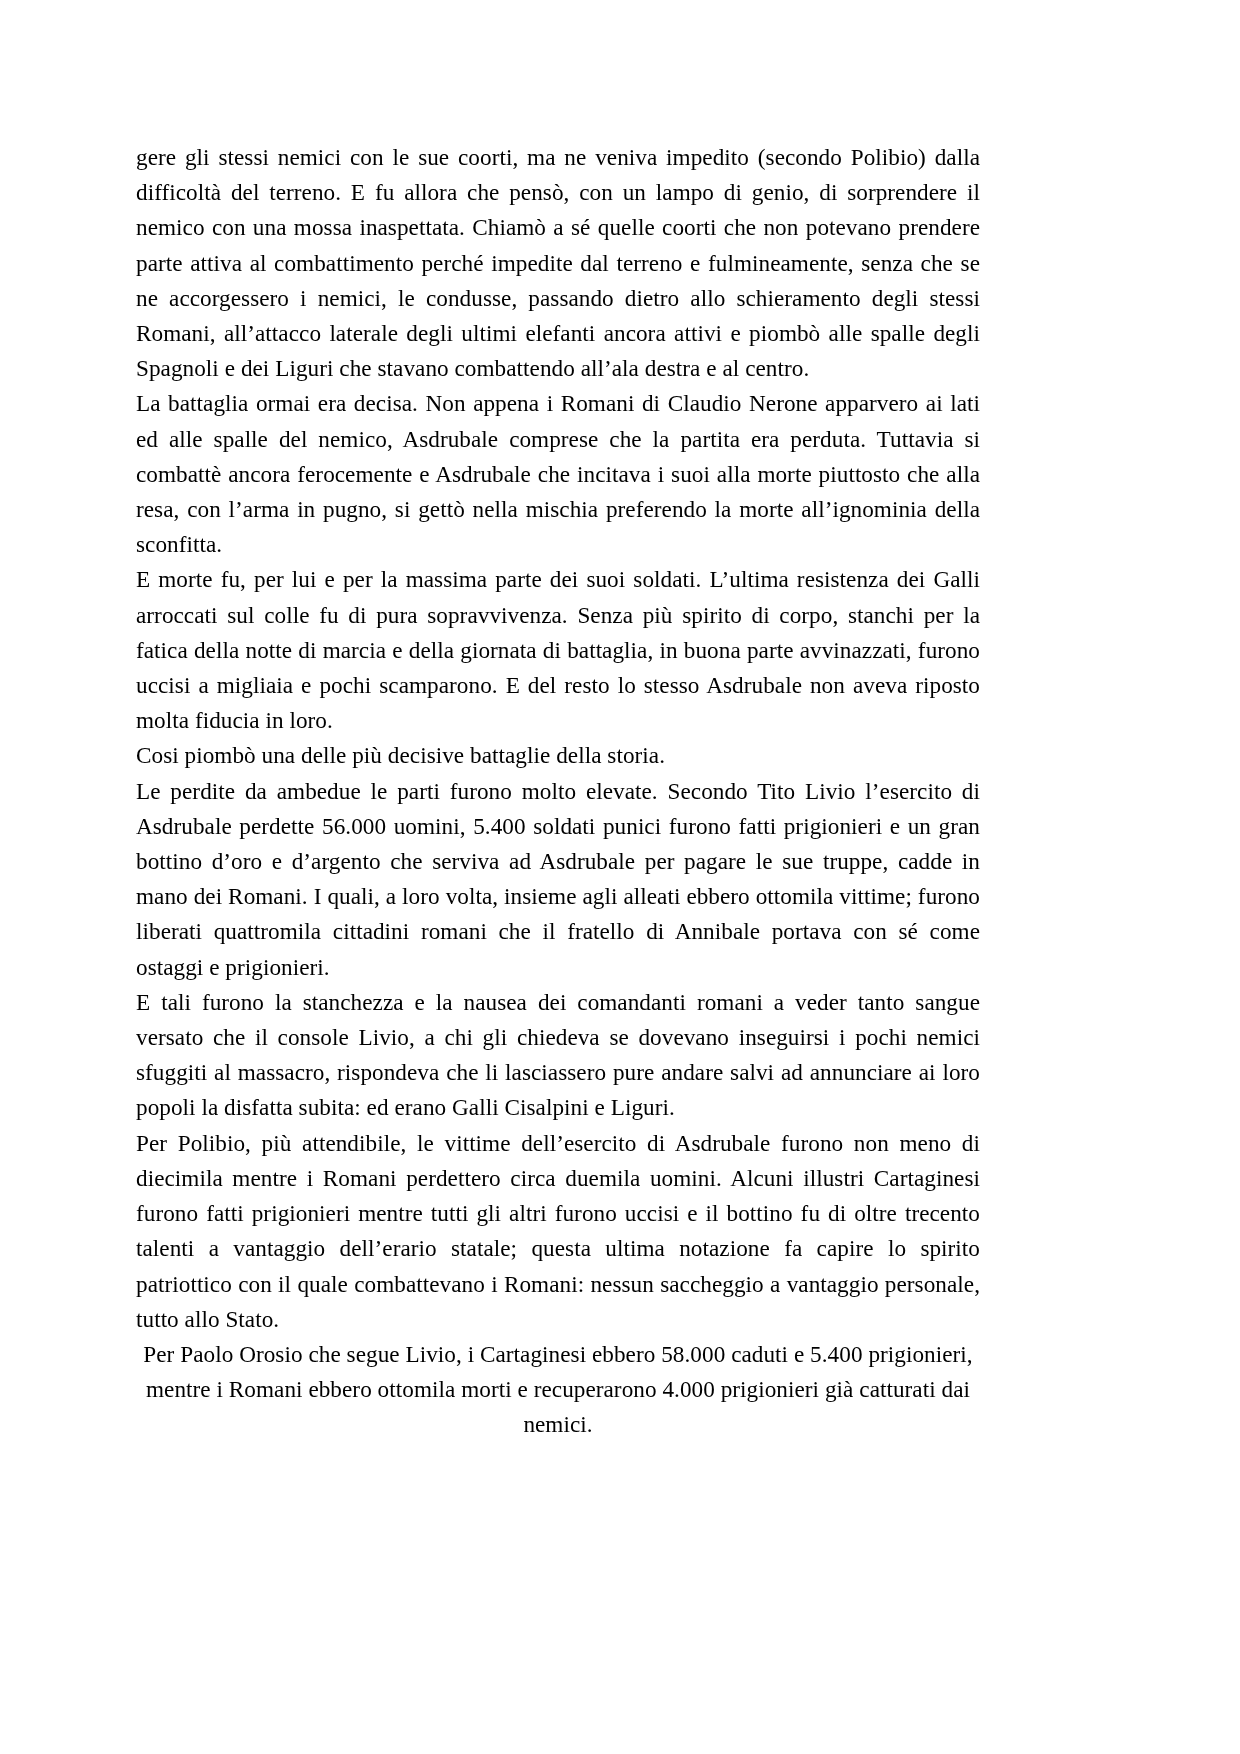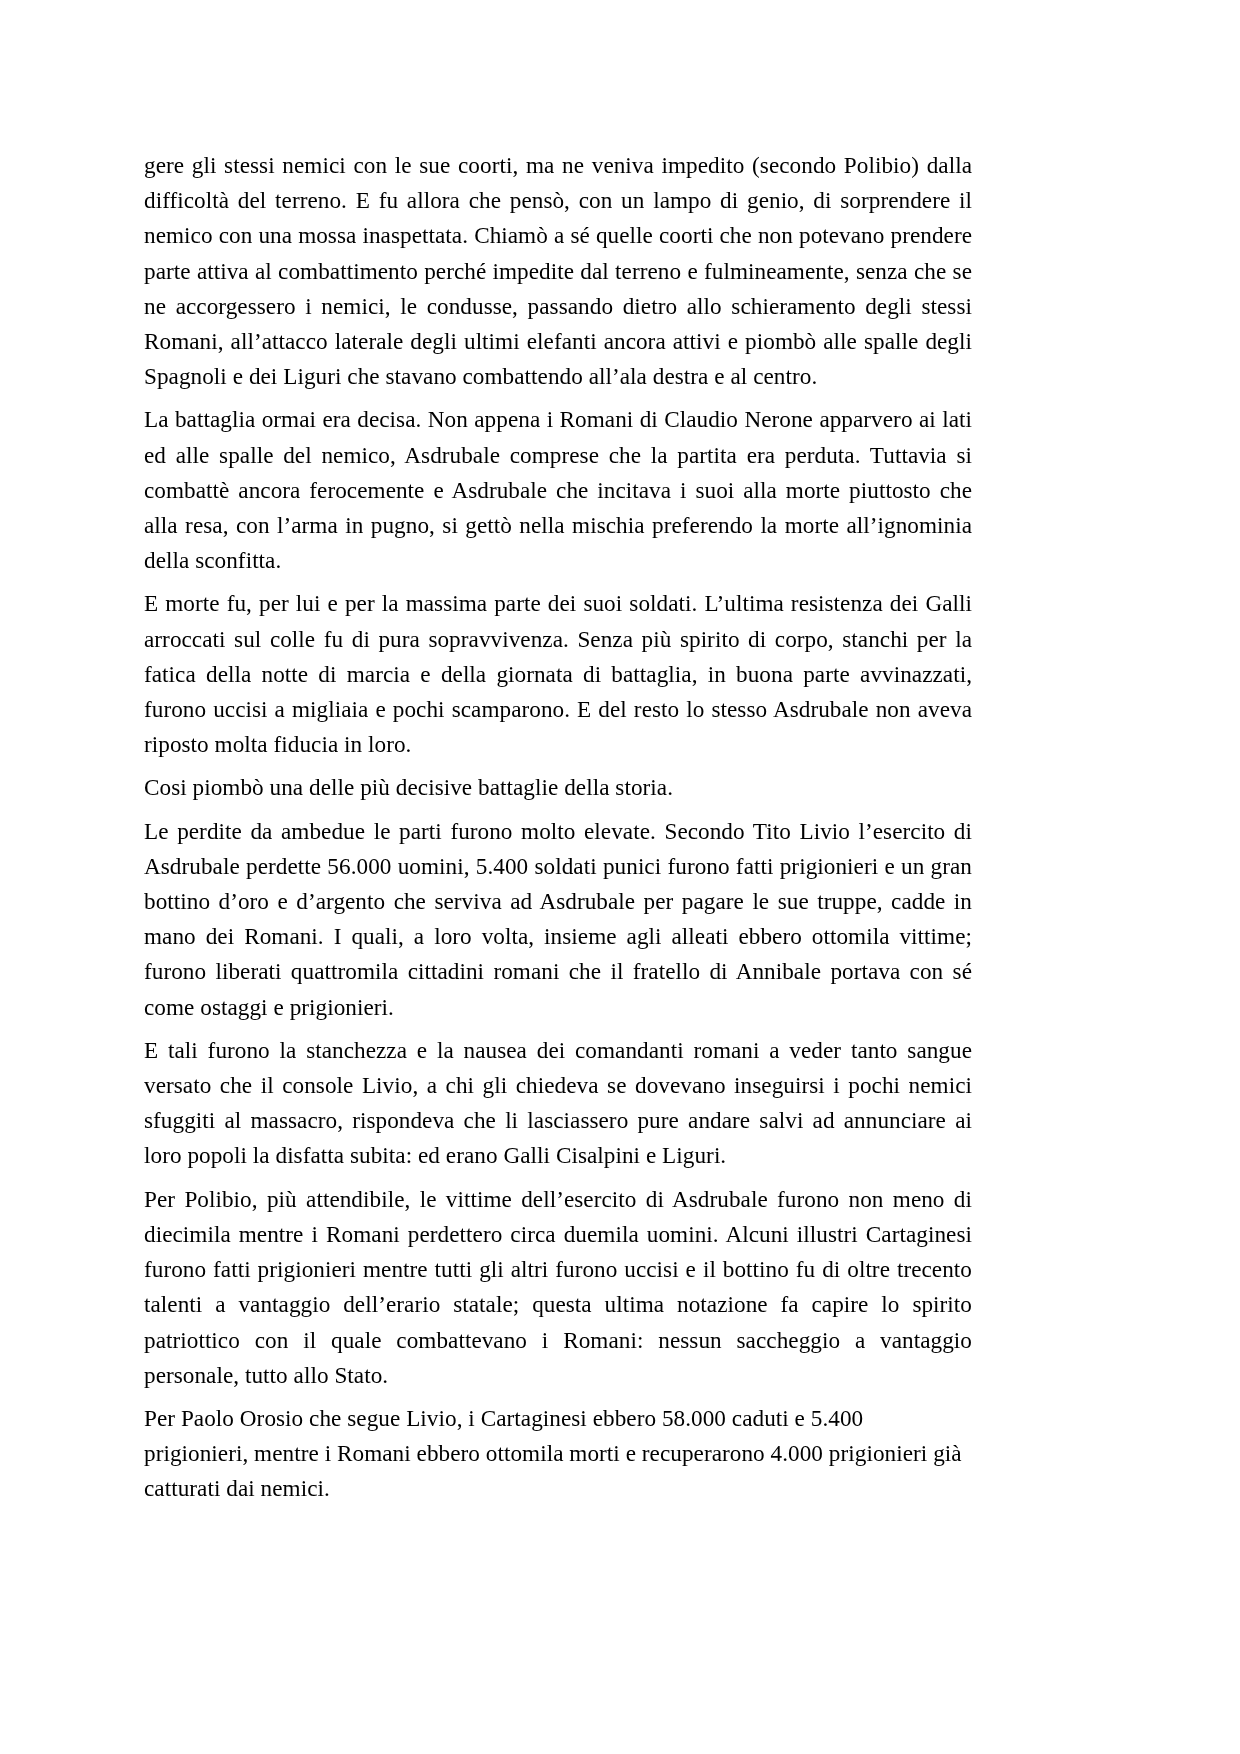--- a/index.html
+++ b/index.html
@@ -23,31 +23,31 @@
     height: 1754px;
     background: #ffffff;
   }
   .text-column {
     position: absolute;
     left: 136px;
     top: 140px;
     width: 844px;
   }
   .para {
-    margin: 8px;
+    margin: 0;
     text-align: justify;
     text-justify: inter-word;
     font-size: 23.2px;
     line-height: 35.2px;
     letter-spacing: 0.05px;
     -webkit-hyphens: manual;
     hyphens: manual;
   }
   .para.last {
-    text-align: left;
+    text-align: center;
   }
   .footer {
     position: absolute;
     left: 0;
     top: 1430px;
     width: 1240px;
     height: 190px;
   }
 </style>
 </head>

